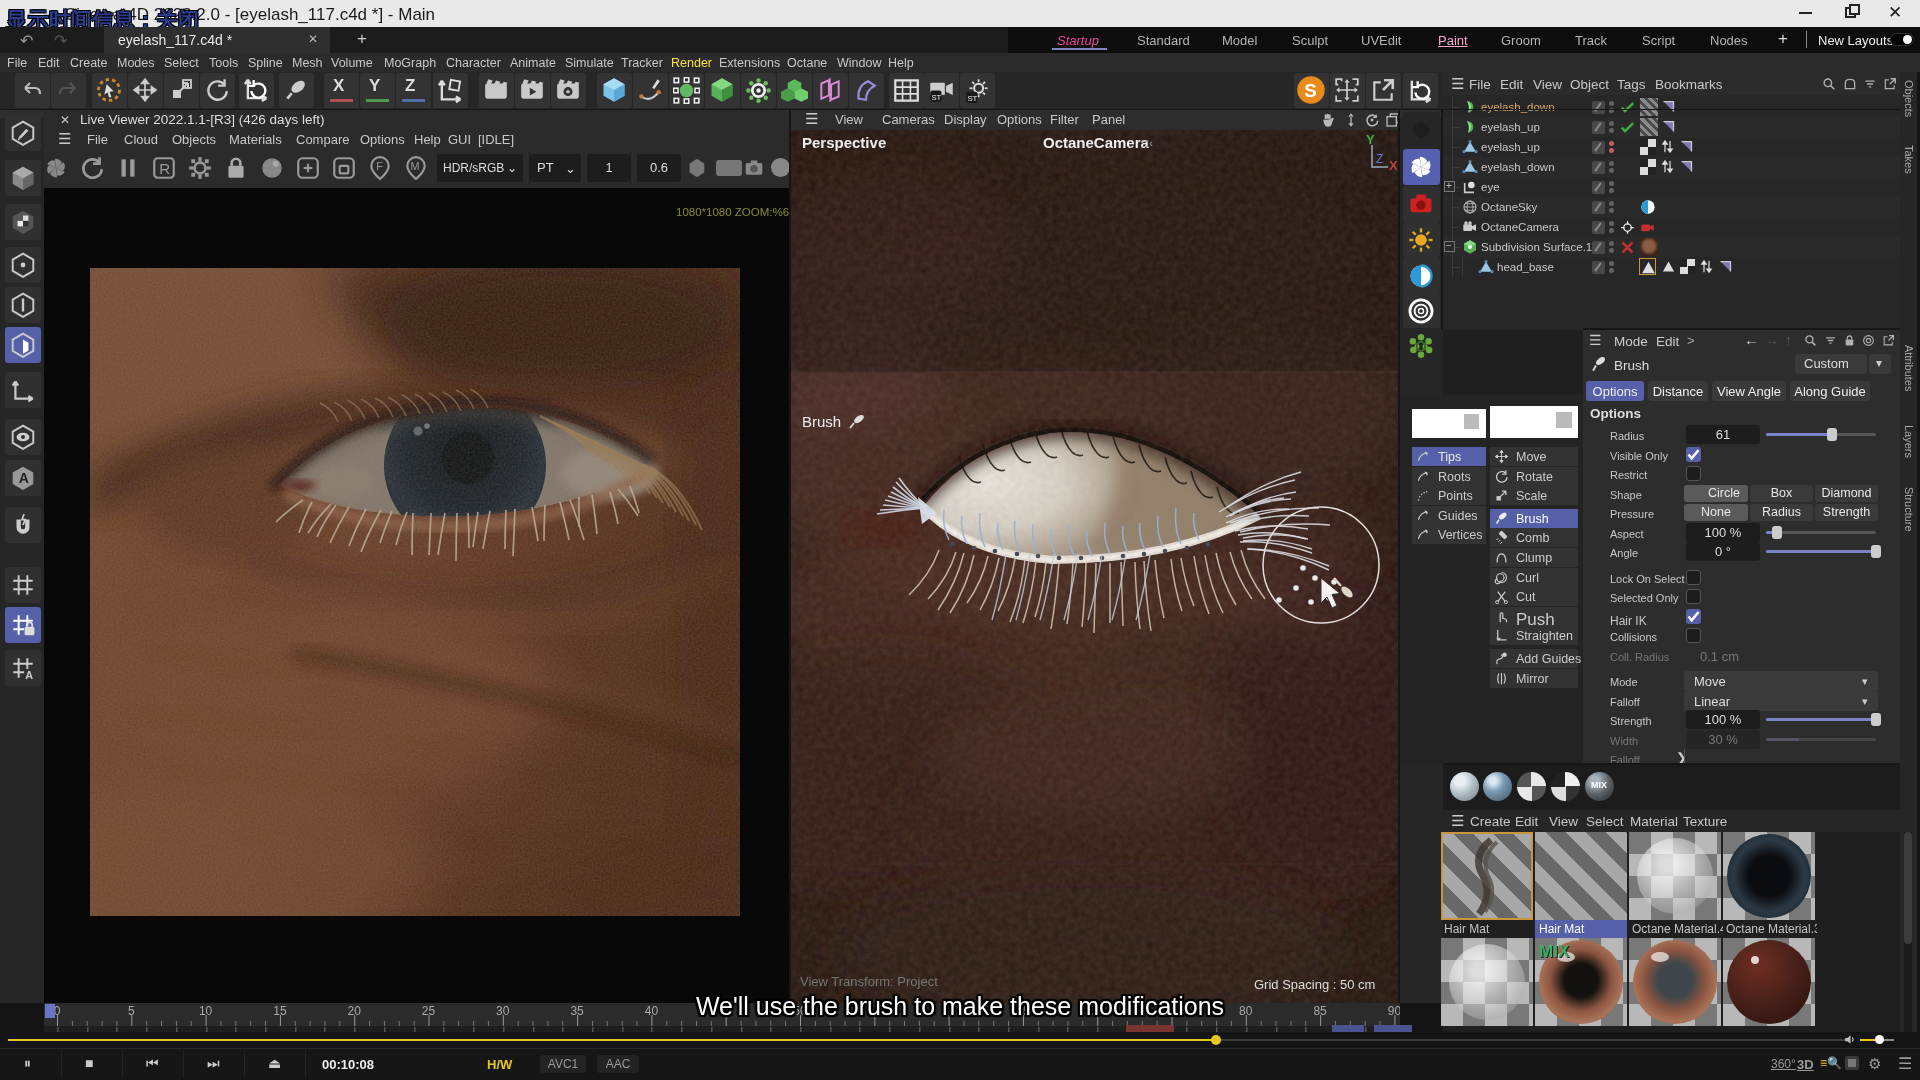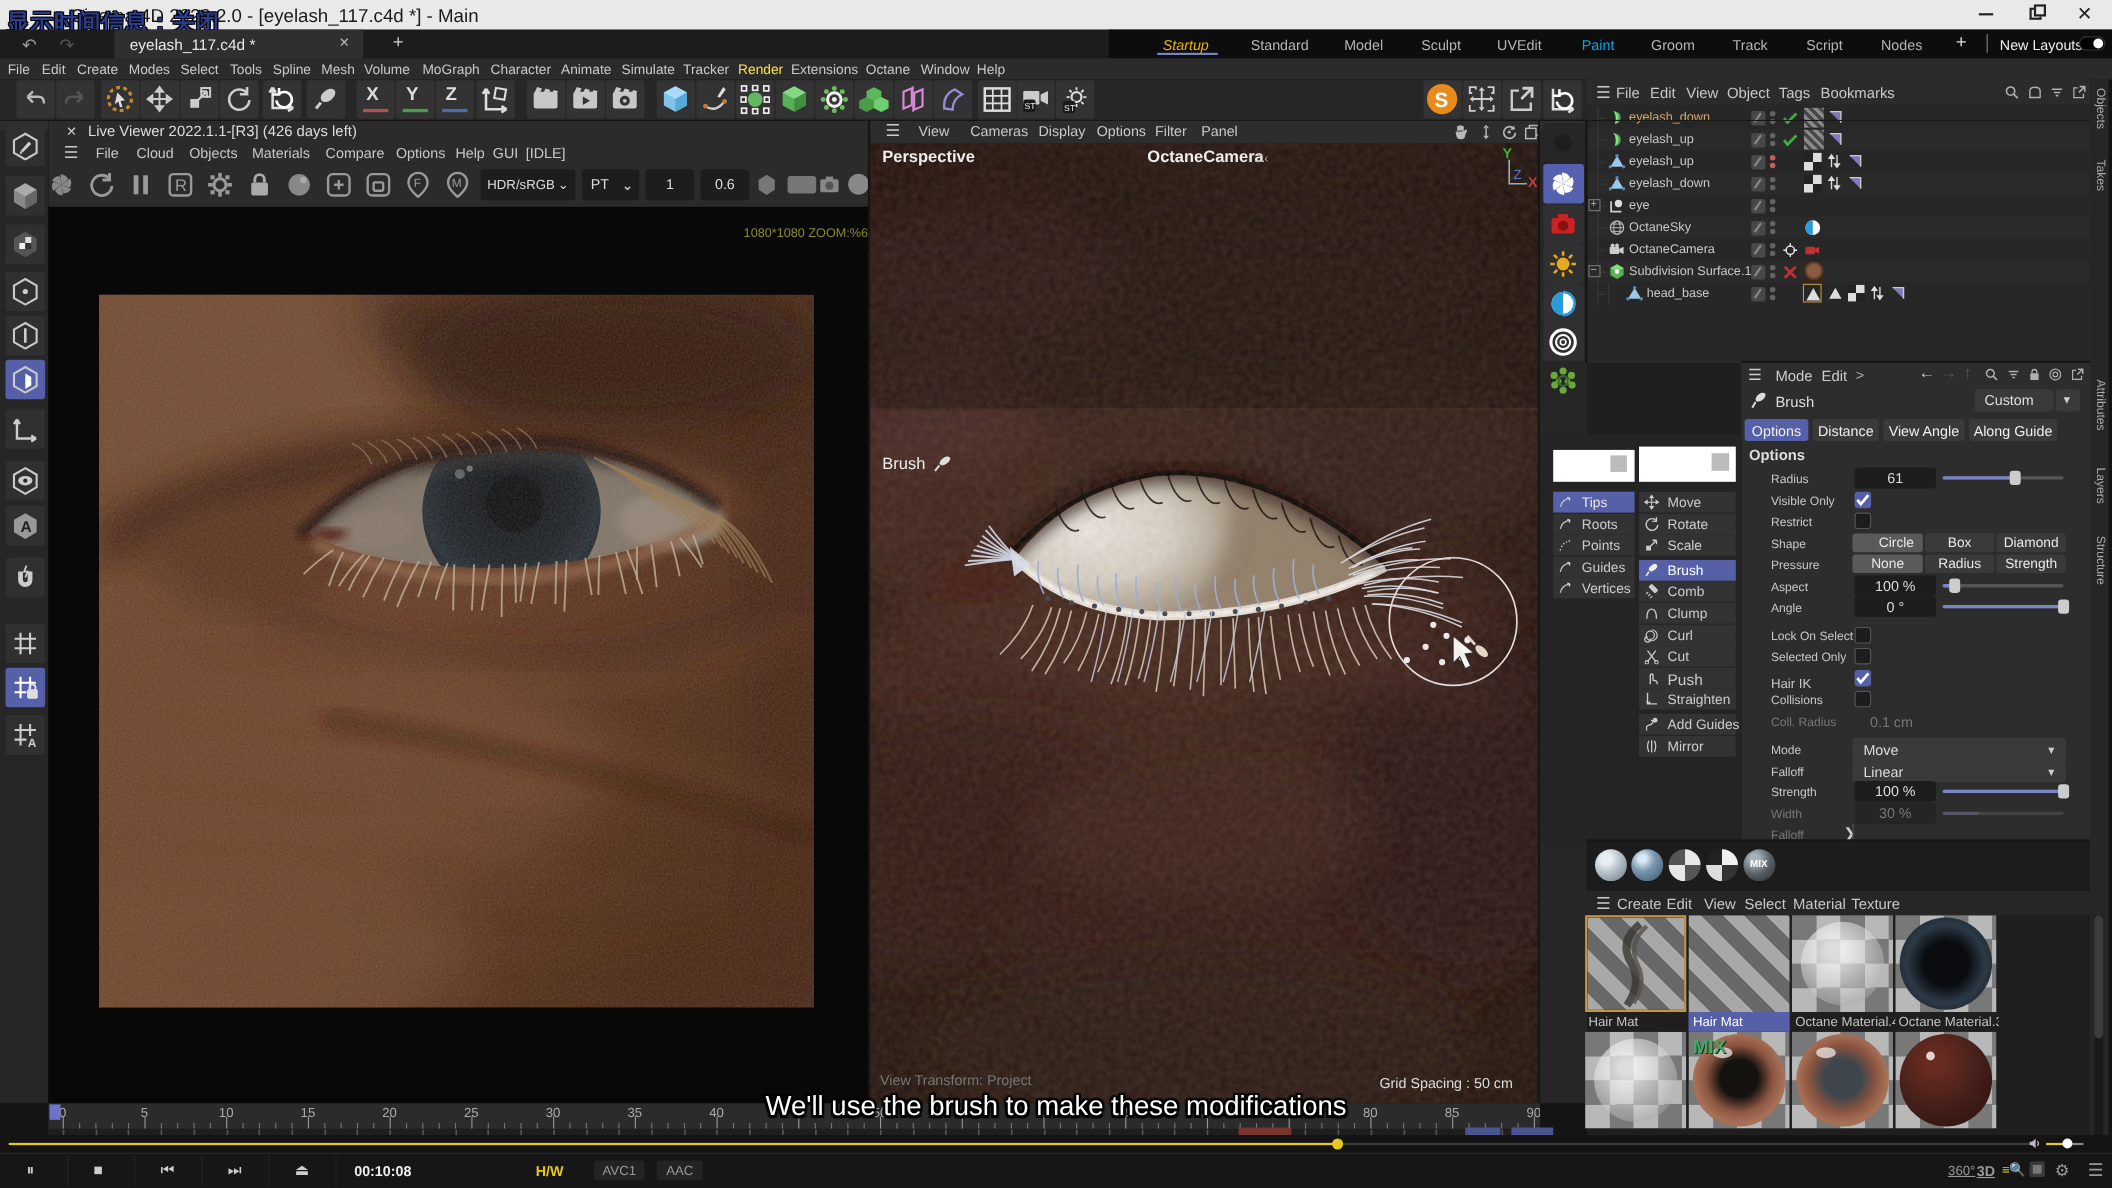--- a/index.html
+++ b/index.html
@@ -17,27 +17,27 @@
 <div class="txt" style="left:1888px;top:2px;font-size:17px;color:#222;">✕</div>
 <div class="txt" style="left:6px;top:6px;font-size:21px;color:#2a3c8e;font-weight:bold;letter-spacing:0.5px;text-shadow:1px 1px 0 #000,-1px -1px 0 #000,1px -1px 0 #000,-1px 1px 0 #000;">显示时间信息：关闭</div>
 <div class="abs" style="left:0px;top:27px;width:1920px;height:26px;background:#1c1c1c;"></div>
 <div class="abs" style="left:1008px;top:27px;width:912px;height:26px;background:#0d0d0d;"></div>
 <div class="txt" style="left:20px;top:31px;font-size:16px;color:#999;">↶</div>
 <div class="txt" style="left:54px;top:31px;font-size:16px;color:#555;">↷</div>
 <div class="abs" style="left:104px;top:27px;width:226px;height:26px;background:#2f2f2f;"></div>
 <div class="txt" style="left:118px;top:32px;font-size:14px;color:#e8e8e8;">eyelash_117.c4d *</div>
 <div class="txt" style="left:308px;top:32px;font-size:12px;color:#bbb;">✕</div>
 <div class="txt" style="left:357px;top:29px;font-size:17px;color:#ccc;">+</div>
-<div class="txt" style="left:1057px;top:33px;font-size:13px;color:#eab308;font-style:italic;">Startup</div>
+<div class="txt" style="left:1057px;top:33px;font-size:13px;color:#ec4899;font-style:italic;">Startup</div>
 <div class="abs" style="left:1052px;top:48px;width:55px;height:2px;background:#7a85c0;"></div>
 <div class="txt" style="left:1137px;top:33px;font-size:13px;color:#b5b5b5;">Standard</div>
 <div class="txt" style="left:1222px;top:33px;font-size:13px;color:#b5b5b5;">Model</div>
 <div class="txt" style="left:1292px;top:33px;font-size:13px;color:#b5b5b5;">Sculpt</div>
 <div class="txt" style="left:1361px;top:33px;font-size:13px;color:#b5b5b5;">UVEdit</div>
-<div class="txt" style="left:1438px;top:33px;font-size:13px;color:#0ea5e9;">Paint</div>
+<div class="txt" style="left:1438px;top:33px;font-size:13px;color:#f9a8d4;text-decoration:underline;">Paint</div>
 <div class="txt" style="left:1501px;top:33px;font-size:13px;color:#b5b5b5;">Groom</div>
 <div class="txt" style="left:1575px;top:33px;font-size:13px;color:#b5b5b5;">Track</div>
 <div class="txt" style="left:1642px;top:33px;font-size:13px;color:#b5b5b5;">Script</div>
 <div class="txt" style="left:1710px;top:33px;font-size:13px;color:#b5b5b5;">Nodes</div>
 <div class="txt" style="left:1778px;top:29px;font-size:17px;color:#ddd;">+</div>
 <div class="abs" style="left:1806px;top:31px;width:1px;height:17px;background:#888;"></div>
 <div class="txt" style="left:1818px;top:33px;font-size:13px;color:#eee;">New Layouts</div>
 <div class="abs" style="left:1890px;top:33px;width:24px;height:13px;background:#000;border-radius:7px;border:1px solid #333;"></div>
 <div class="abs" style="left:1903px;top:35px;width:9px;height:9px;background:#fff;border-radius:5px;"></div>
 <div class="abs" style="left:0px;top:53px;width:1920px;height:19px;background:#2b2b2b;"></div>
@@ -1228,21 +1228,21 @@
 <svg class="abs" style="left:1494px;top:589.2000000000002px" width="15" height="15" viewBox="0 0 24 24">
       <path d="M6 4 L18 20 M18 4 L6 20" stroke="#ccc" stroke-width="2"></path>
       <circle cx="5" cy="21" r="2.5" fill="none" stroke="#ccc" stroke-width="1.5"></circle>
       <circle cx="19" cy="21" r="2.5" fill="none" stroke="#ccc" stroke-width="1.5"></circle>
     </svg>
 <div class="txt" style="left:1516px;top:590.2000000000002px;font-size:12.5px;color:#ccc;">Cut</div>
 <div class="abs" style="left:1490px;top:606.8000000000002px;width:88px;height:19px;background:#333;"></div>
 <svg class="abs" style="left:1494px;top:608.8000000000002px" width="15" height="15" viewBox="0 0 24 24">
       <path d="M10 21 V8 a2 2 0 0 1 4 0 v7 l4 1 a3 3 0 0 1 2 3 v2" stroke="#ccc" stroke-width="2" fill="none"></path>
     </svg>
-<div class="txt" style="left:1516px;top:609.8000000000002px;font-size:14px;color:#ccc;">Push</div>
+<div class="txt" style="left:1516px;top:609.8000000000002px;font-size:17px;color:#ccc;">Push</div>
 <div class="abs" style="left:1490px;top:626.4000000000002px;width:88px;height:19px;background:#333;"></div>
 <svg class="abs" style="left:1494px;top:628.4000000000002px" width="15" height="15" viewBox="0 0 24 24">
       <path d="M6 3 V19 H20 M6 19 l4 -3 M6 19 l-1 -4" stroke="#ccc" stroke-width="2" fill="none"></path>
     </svg>
 <div class="txt" style="left:1516px;top:629.4000000000002px;font-size:12.5px;color:#ccc;">Straighten</div>
 <div class="abs" style="left:1490px;top:649.0000000000002px;width:88px;height:19px;background:#333;"></div>
 <svg class="abs" style="left:1494px;top:651.0000000000002px" width="15" height="15" viewBox="0 0 24 24">
       <path d="M5 21 q-2 -7 3 -8 q6 -1 6 -6 M14 7 l-3 -1 M14 7 l-1 3" stroke="#ccc" stroke-width="1.8" fill="none"></path>
       <circle cx="17" cy="6" r="3.5" fill="#ccc"></circle>
     </svg>

